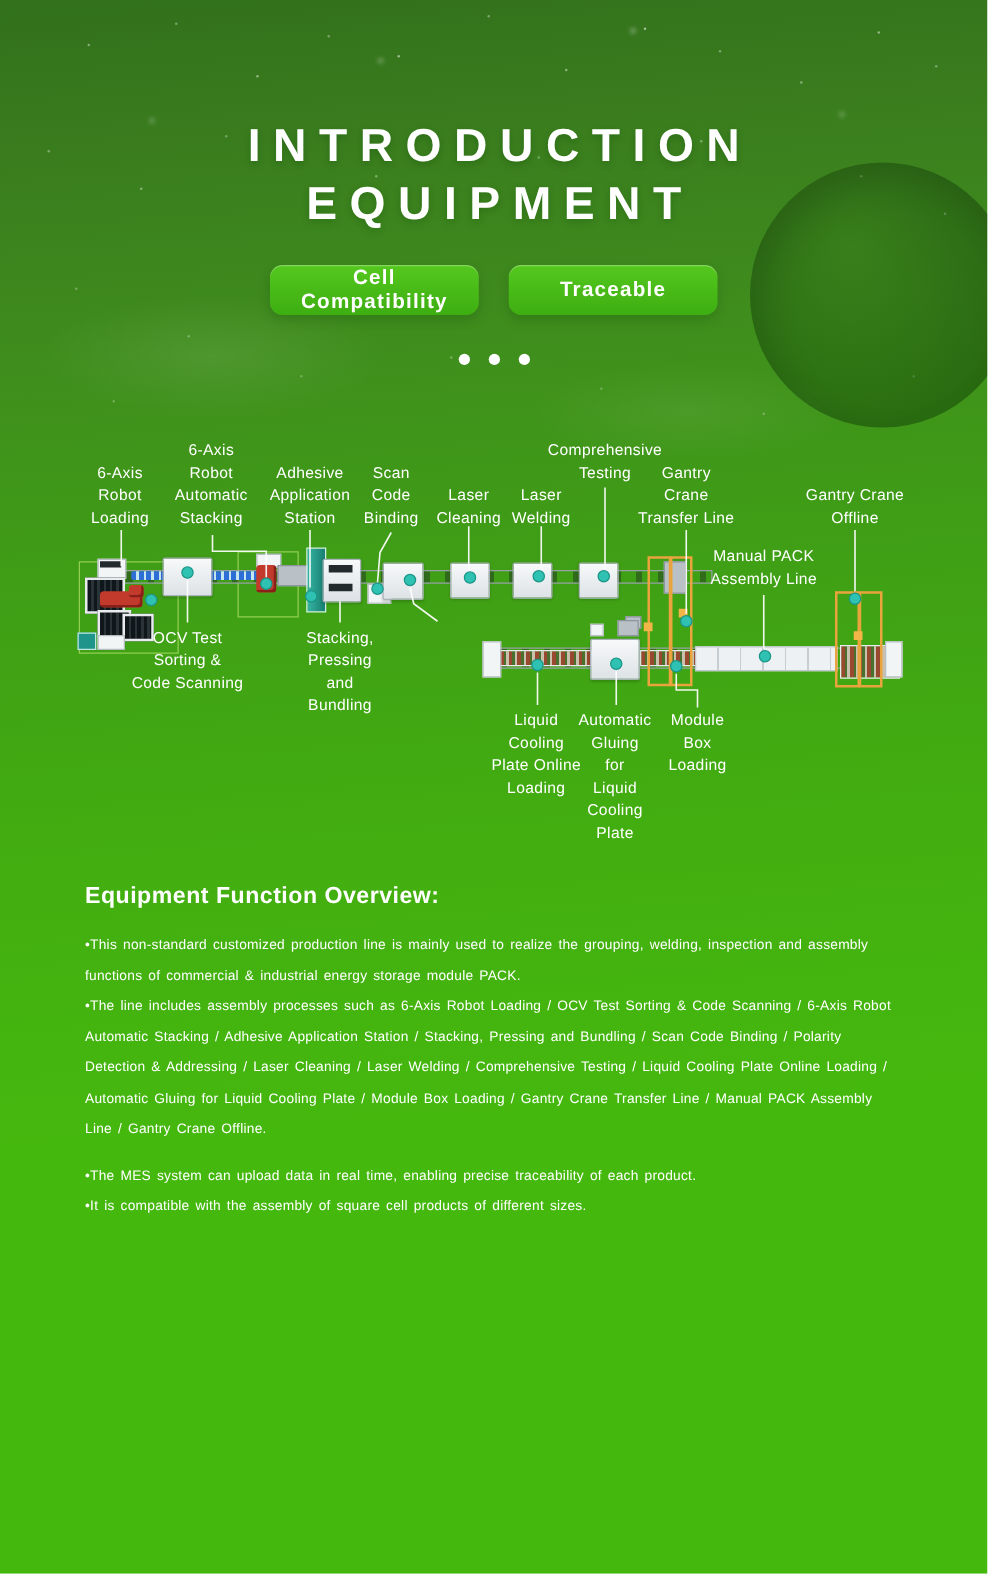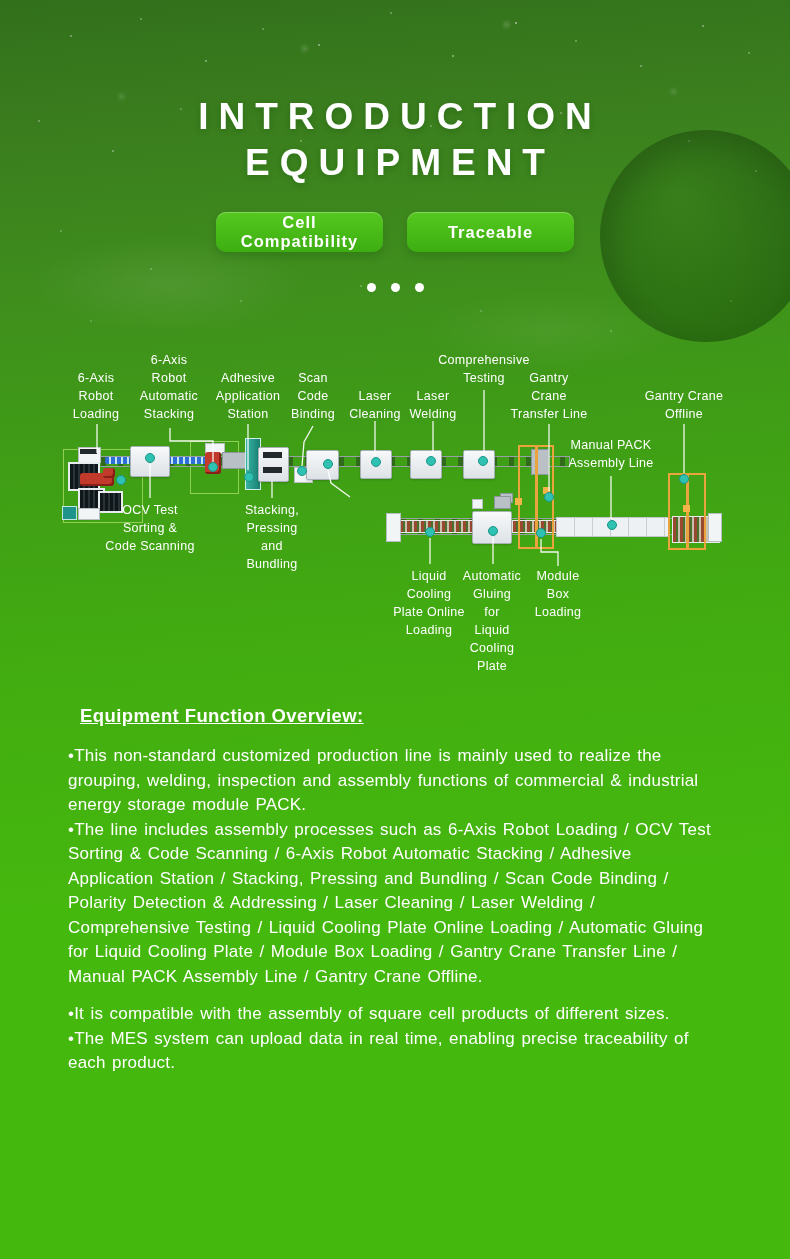--- a/index.html
+++ b/index.html
@@ -75,22 +75,22 @@
   .gantry { border:2px solid #eaa43e; }
   .gsq { background:#f4b548; }
   .platform { background:#eef1f4; border:1px solid #bfc7cd;
               background-image:repeating-linear-gradient(90deg, transparent 0 17px, #c6cdd3 17px 18px); }
   .outline { border:1px solid rgba(214,245,134,.55); }
   .callouts { position:absolute; left:0; top:0; }
 
   
   .content { position:relative; margin:0 68px; }
   .spacer { height:413px; }
-  .section h2 { margin:0 0 17px 12px; font-size:18.5px; font-weight:bold; letter-spacing:.4px;text-decoration:underline; }
-  .section p { margin:0; font-size:17px; line-height:24.5px; letter-spacing:.2px; word-spacing:1.5px; }
+  .section h2 { margin:0 0 17px 0; font-size:18.5px; font-weight:bold; letter-spacing:.4px; }
+  .section p { margin:0; font-size:11px; line-height:24.5px; letter-spacing:.2px; word-spacing:1.5px; }
   .section + .section { margin-top:13px; }
 </style>
 </head>
 <body>
 
 <div class="page">
   <div class="stars"></div>
   <div class="sparkles"></div>
   <div class="planet"></div>
   <div class="blob1"></div>
@@ -256,17 +256,17 @@
   <div class="content">
     <div class="spacer"></div>
 
     <div class="section">
       <h2>Equipment Function Overview:</h2>
       <p>•This non-standard customized production line is mainly used to realize the grouping, welding, inspection and assembly functions of commercial &amp; industrial energy storage module PACK.</p>
       <p>•The line includes assembly processes such as 6-Axis Robot Loading / OCV Test Sorting &amp; Code Scanning / 6-Axis Robot Automatic Stacking / Adhesive Application Station / Stacking, Pressing and Bundling / Scan Code Binding / Polarity Detection &amp; Addressing / Laser Cleaning / Laser Welding / Comprehensive Testing / Liquid Cooling Plate Online Loading / Automatic Gluing for Liquid Cooling Plate / Module Box Loading / Gantry Crane Transfer Line / Manual PACK Assembly Line / Gantry Crane Offline.</p>
     </div>
 
     <div class="section">
+      <p>•The MES system can upload data in real time, enabling precise traceability of each product.</p>
       <p>•It is compatible with the assembly of square cell products of different sizes.</p>
-      <p>•The MES system can upload data in real time, enabling precise traceability of each product.</p>
     </div>
   </div>
 </div>
 
 </body></html>

